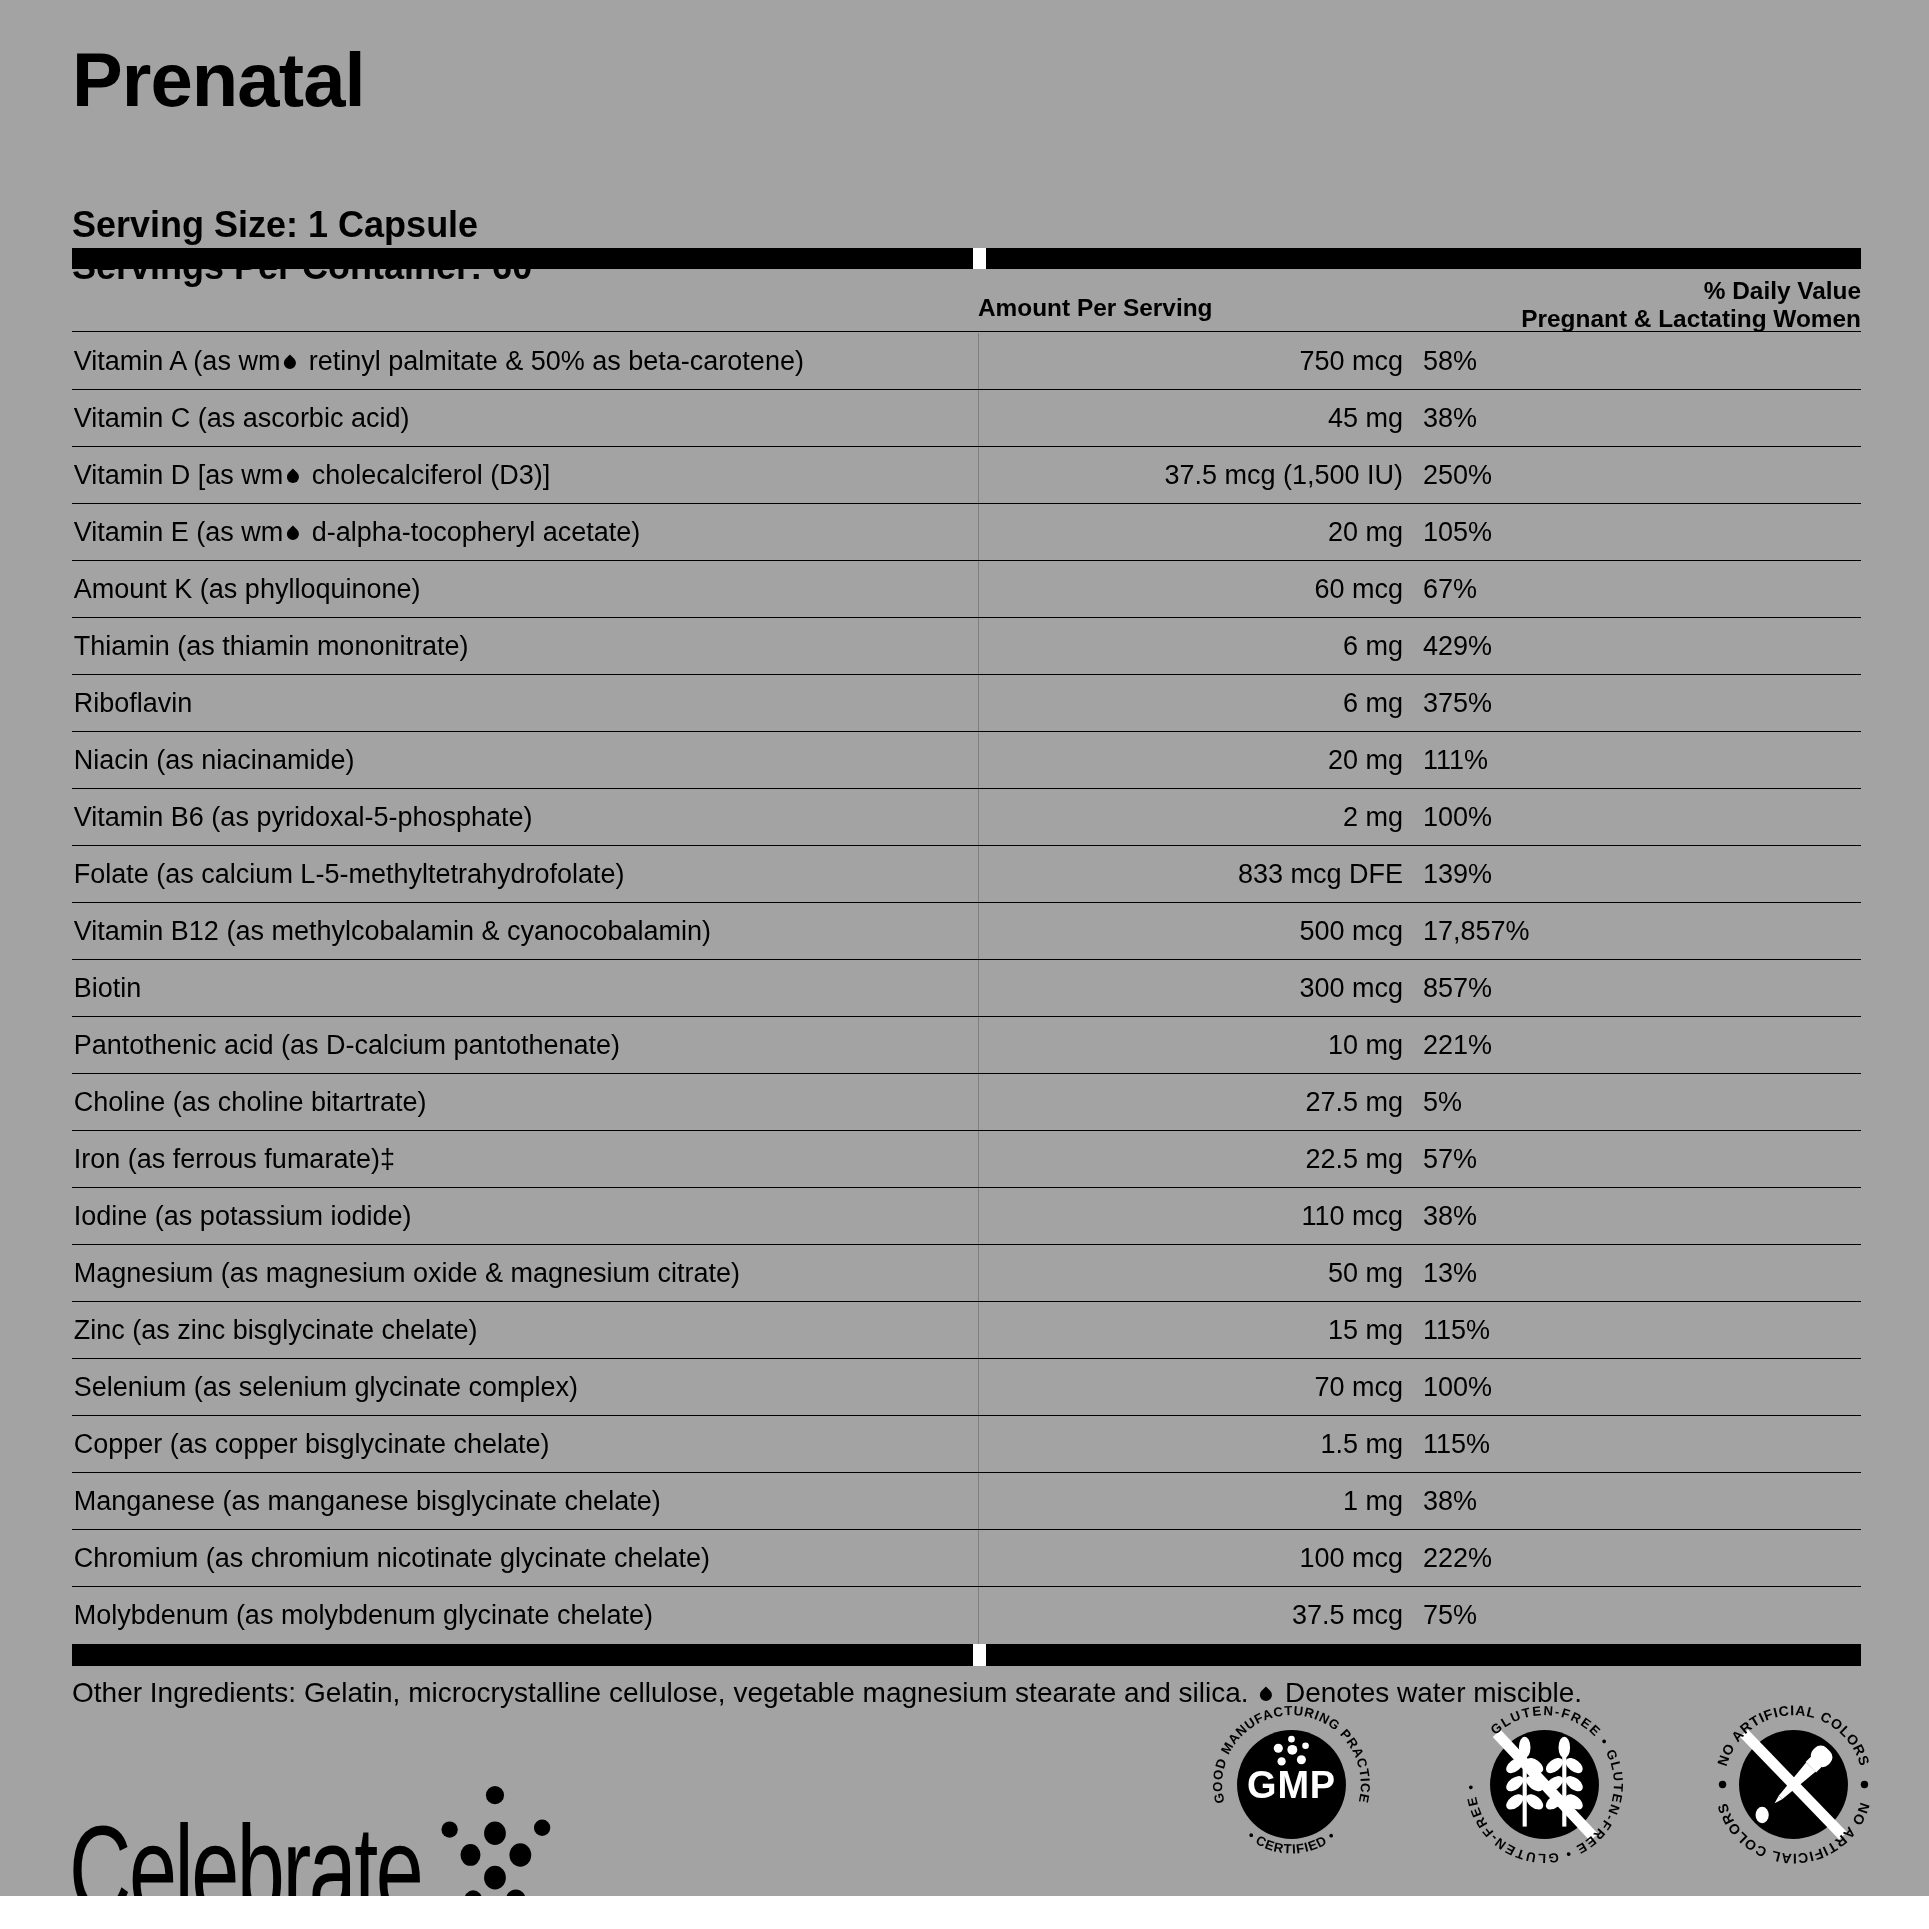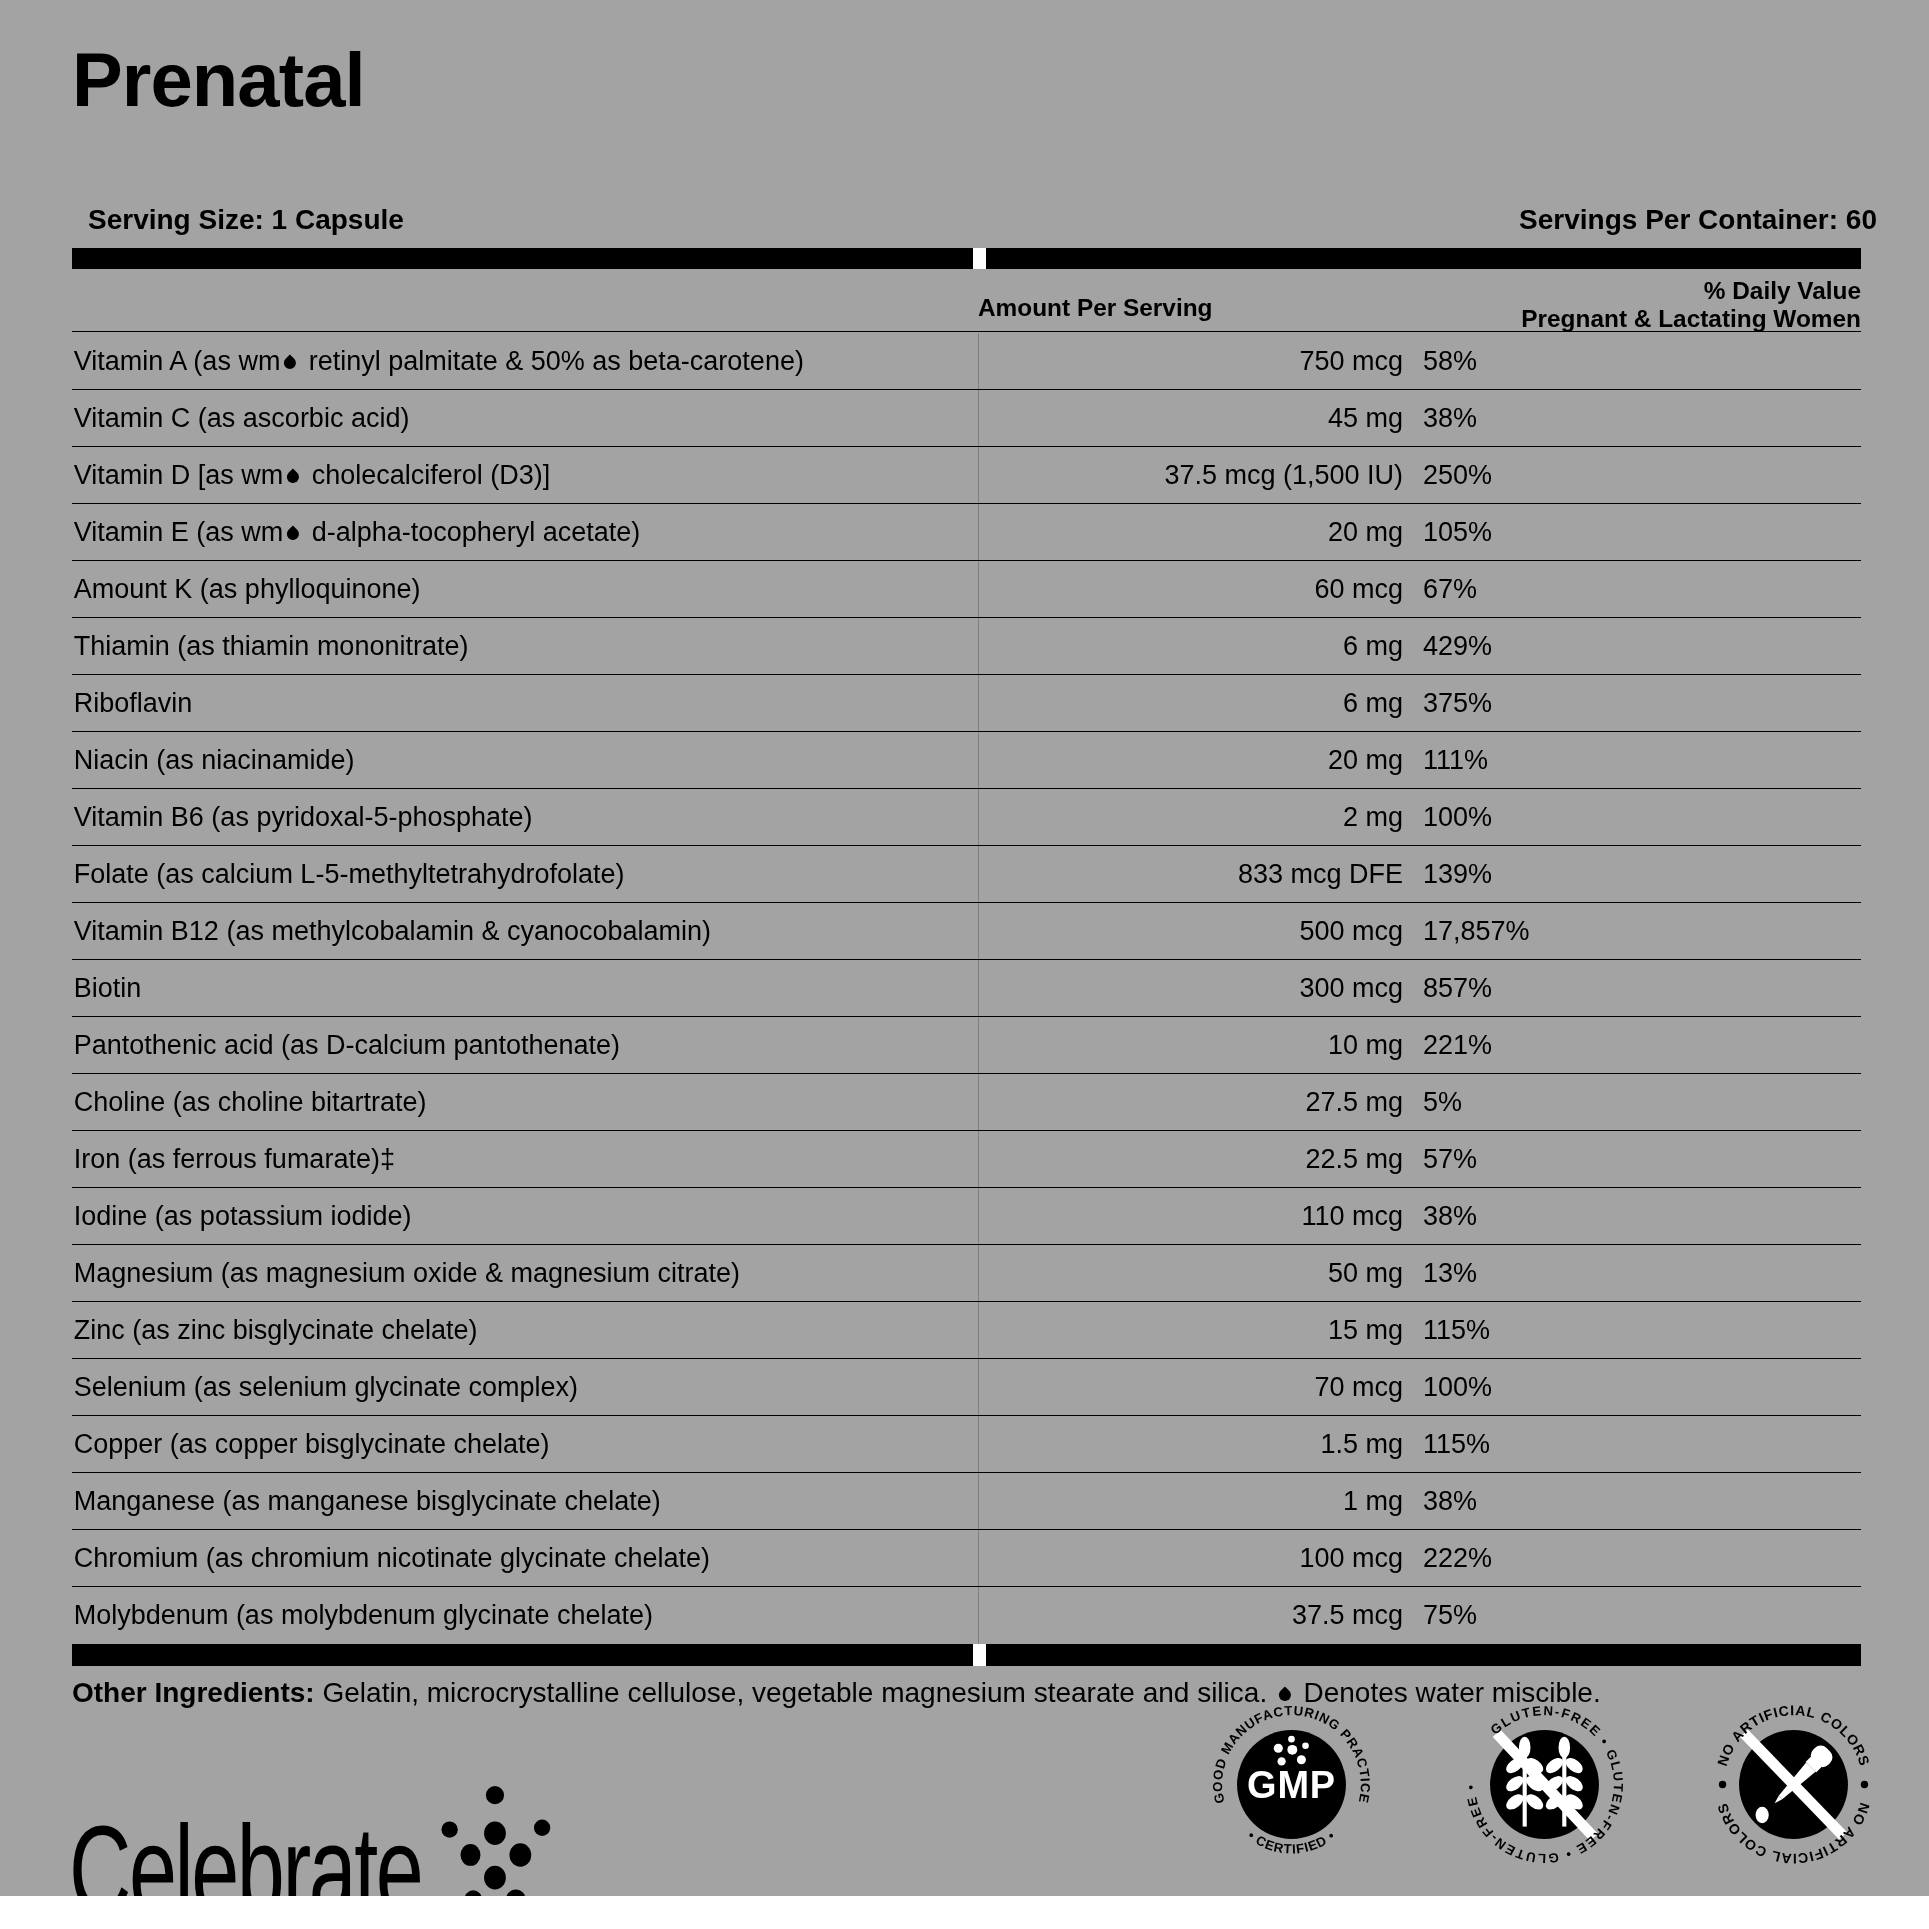--- a/index.html
+++ b/index.html
@@ -7,23 +7,23 @@
     position:relative;width:1930px;height:1896px;background:#a3a3a3;color:#000;
     font-family:"Liberation Sans",sans-serif;overflow:hidden;
   }
   
   .title{
     position:absolute;left:72px;top:38px;font-size:76px;font-weight:bold;
     letter-spacing:-0.9px;line-height:1.1;
   }
   
   .serving-row{
-    position:absolute;left:88px;top:204px;width:1789px;
+    position:absolute;left:72px;top:204px;width:1789px;
     display:flex;justify-content:space-between;
-    font-size:28px;font-weight:bold;
+    font-size:36px;font-weight:bold;flex-direction:column;
   }
   
   .thick-bar{position:absolute;left:72px;width:1789px;background:#000;}
   .bar-top{top:248px;height:21px;}
   .bar-bottom{top:1644px;height:22px;}
   .bar-notch{position:absolute;left:901px;top:0;width:12.7px;height:100%;background:#fff;}
   
   .thead{
     position:absolute;left:72px;top:275px;width:1789px;height:56px;
     display:grid;grid-template-columns:906px 405px 478px;
@@ -54,21 +54,21 @@
   .droplet{
     display:inline-block;width:11.8px;height:11.8px;background:#000;
     border-radius:0 50% 50% 50%;transform:rotate(45deg);
     margin:0 5.4px 0.9px 3.6px;
   }
   
   .other-ing{
     position:absolute;left:72px;top:1675px;width:1789px;font-size:28px;line-height:36px;
     white-space:nowrap;
   }
-  .other-ing b{font-weight:bold;}
+  .other-ing b{font-weight:normal;}
   
   .brand{
     position:absolute;left:69px;top:1807px;font-size:127px;font-weight:400;
     letter-spacing:-3.6px;transform:scaleX(0.68);transform-origin:left top;line-height:1.0;
     white-space:nowrap;
   }
   .brand-reg{position:absolute;left:441px;top:1894px;font-size:20px;}
   .logo-dots{position:absolute;left:436px;top:1777px;}
   
   .badge{position:absolute;top:1702px;width:165px;height:165px;}

